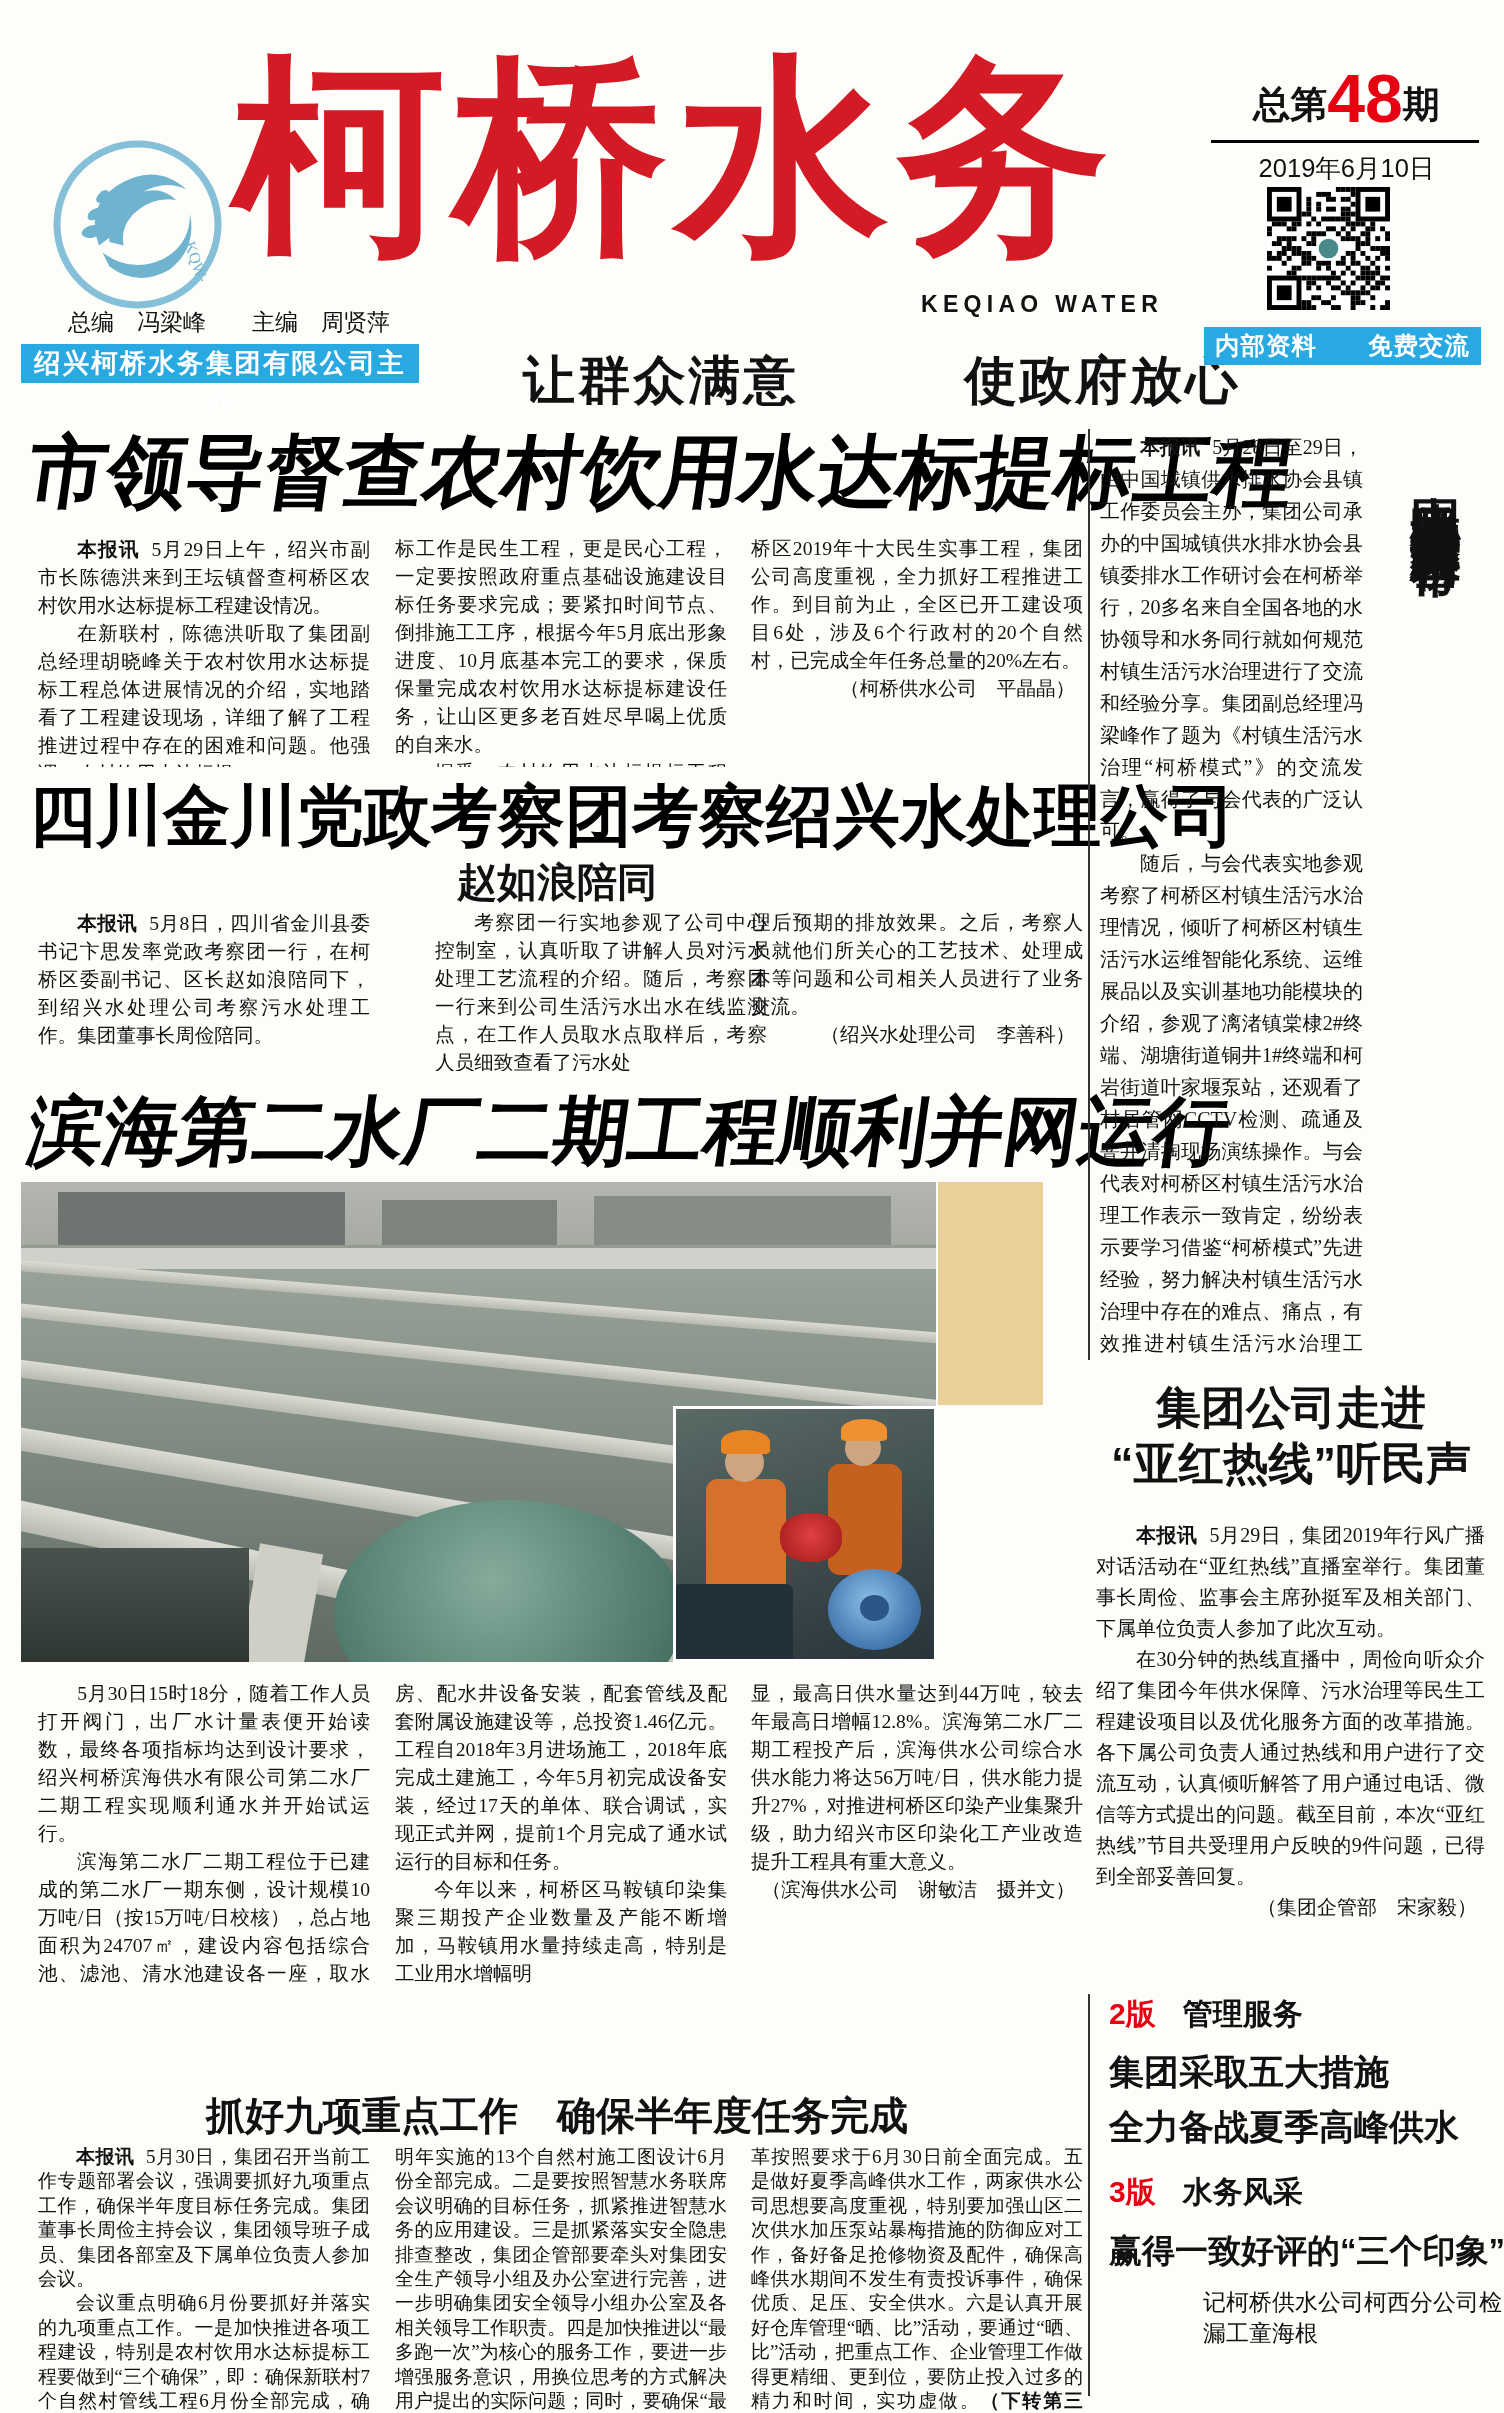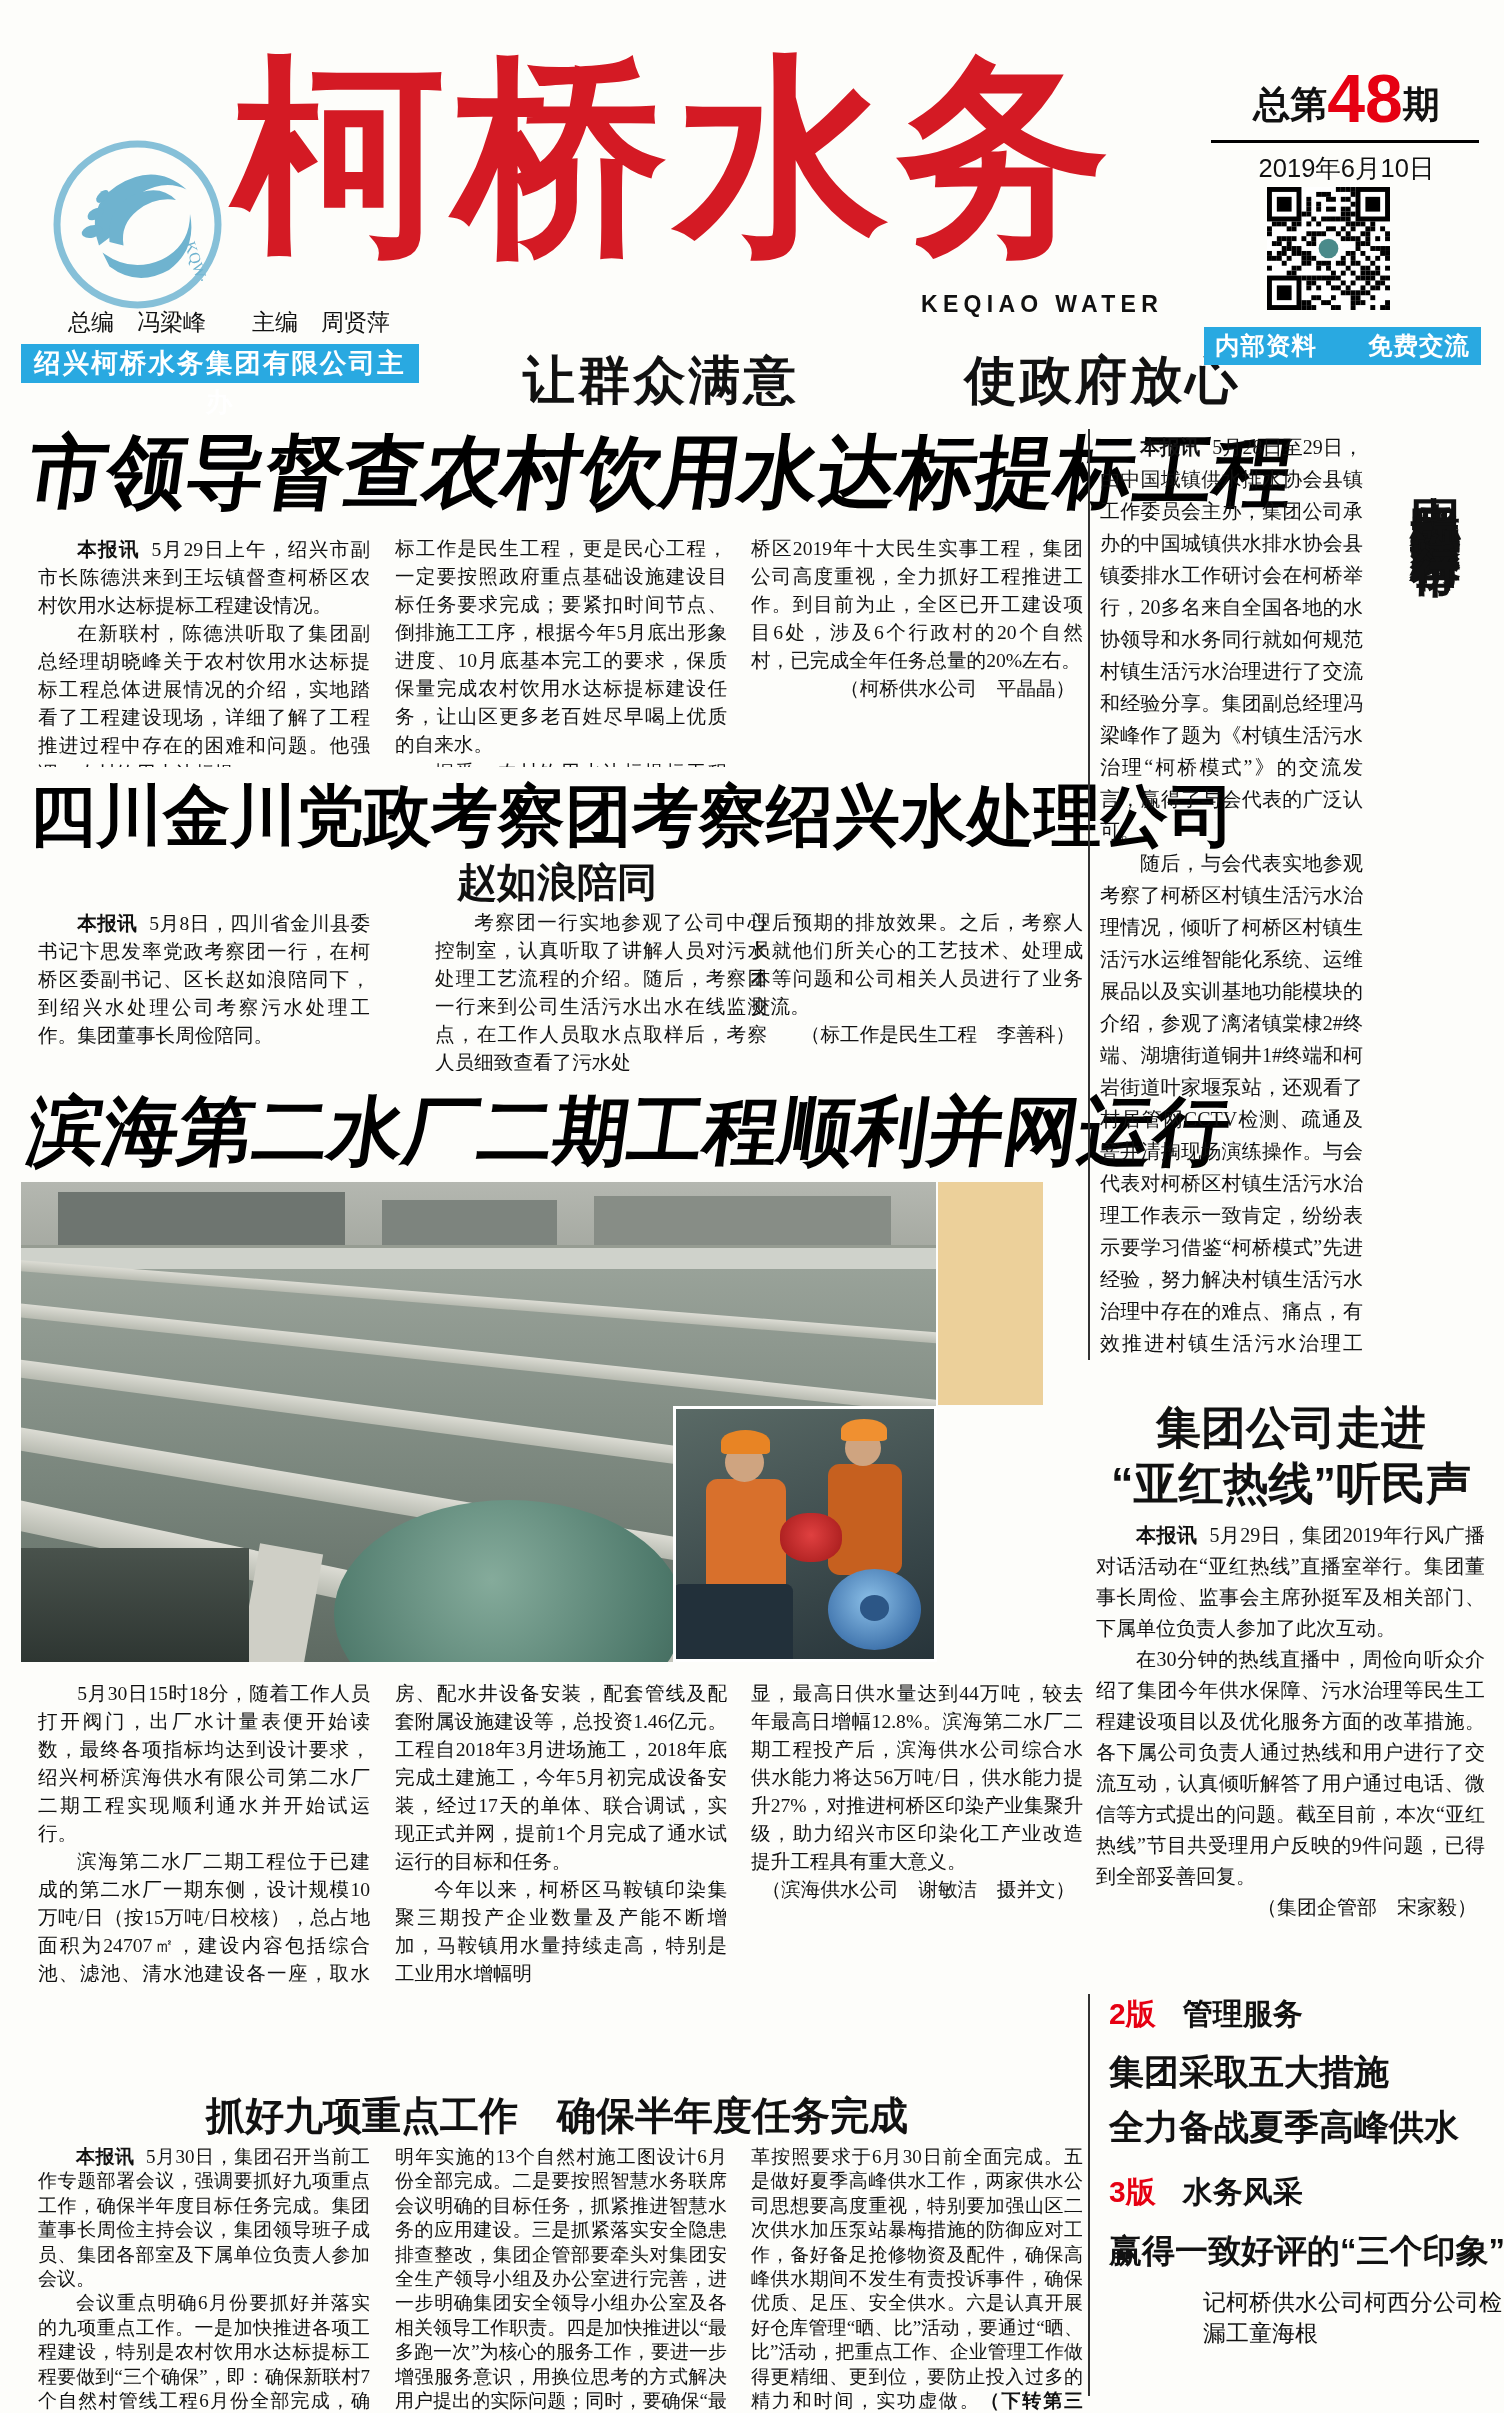--- a/index.html
+++ b/index.html
@@ -32,21 +32,21 @@
   .body-sm{font-size:19px;line-height:24.4px;}
   .lead{font-family:"Liberation Sans",sans-serif;font-weight:bold;margin-right:0.6em;}
   .byline{text-align:right;text-indent:0 !important;padding-right:0.4em;}
   .cont-note{font-family:"Liberation Sans",sans-serif;font-weight:bold;}
   .vrule{background:#333;width:1.6px;}
   
   .v-head{writing-mode:vertical-rl;text-orientation:upright;font-family:"Liberation Sans",sans-serif;
           font-weight:900;font-size:50px;letter-spacing:3.2px;line-height:1.6;}
   
   .hl2{font-family:"Liberation Sans",sans-serif;font-weight:900;font-size:45px;line-height:1.25;
-       text-align:center;white-space:nowrap;margin-top:20px;}
+       text-align:center;white-space:nowrap;}
   
   .pg-label{color:#e60012;font-family:"Liberation Sans",sans-serif;font-weight:bold;font-size:30px;}
   .pg-sec{color:#111;font-family:"Liberation Sans",sans-serif;font-weight:bold;font-size:30px;margin-left:27px;}
   .pg-title{font-family:"Liberation Sans",sans-serif;font-weight:900;font-size:35px;white-space:nowrap;}
   .pg-sub{font-size:23px;}
   
   .photo{overflow:hidden;background:#aab0a8;}
   .ph-sky{position:absolute;left:0;top:0;right:0;height:80px;background:linear-gradient(#b4b7b0,#a3a79f);}
   .ph-bld1{position:absolute;left:37px;top:9.6px;width:287px;height:53px;background:#6e7570;}
   .ph-bld2{position:absolute;left:361px;top:18px;width:175px;height:45px;background:#7d847e;}
@@ -351,21 +351,21 @@
   <div class="abs sub" style="left:29px;top:855px;width:1056px;font-size:40px;">赵如浪陪同</div>
 
   <div class="col body-a" style="left:38px;top:909px;width:332px;height:162px;">
     <p><span class="lead">本报讯</span><span>5月8日，四川省金川县委书记卞思发率党政考察团一行，在柯桥区委副书记、区长赵如浪陪同下，到绍兴水处理公司考察污水处理工作。集团董事长周俭陪同。</span></p>
   </div>
   <div class="col body-a" style="left:395px;top:909px;width:332px;height:162px;margin-left:40px;">
     <p>考察团一行实地参观了公司中心控制室，认真听取了讲解人员对污水处理工艺流程的介绍。随后，考察团一行来到公司生活污水出水在线监测点，在工作人员取水点取样后，考察人员细致查看了污水处</p>
   </div>
   <div class="col body-a" style="left:751px;top:909px;width:332px;height:162px;">
     <p class="cont">理后预期的排放效果。之后，考察人员就他们所关心的工艺技术、处理成本等问题和公司相关人员进行了业务交流。</p>
-    <p class="byline">（标工作是民生工程　李善科）</p>
+    <p class="byline">（绍兴水处理公司　李善科）</p>
   </div>
 
   <div class="abs hl h-skew" style="left:29px;top:1082px;width:1056px;font-size:75px;">滨海第二水厂二期工程顺利并网运行</div>
 
   <div class="abs photo" style="left:21px;top:1182px;width:915px;height:480px;">
     <div class="ph-sky"></div>
     <div class="ph-bld1"></div>
     <div class="ph-bld2"></div>
     <div class="ph-bld3"></div>
     <div class="ph-crane"></div>

